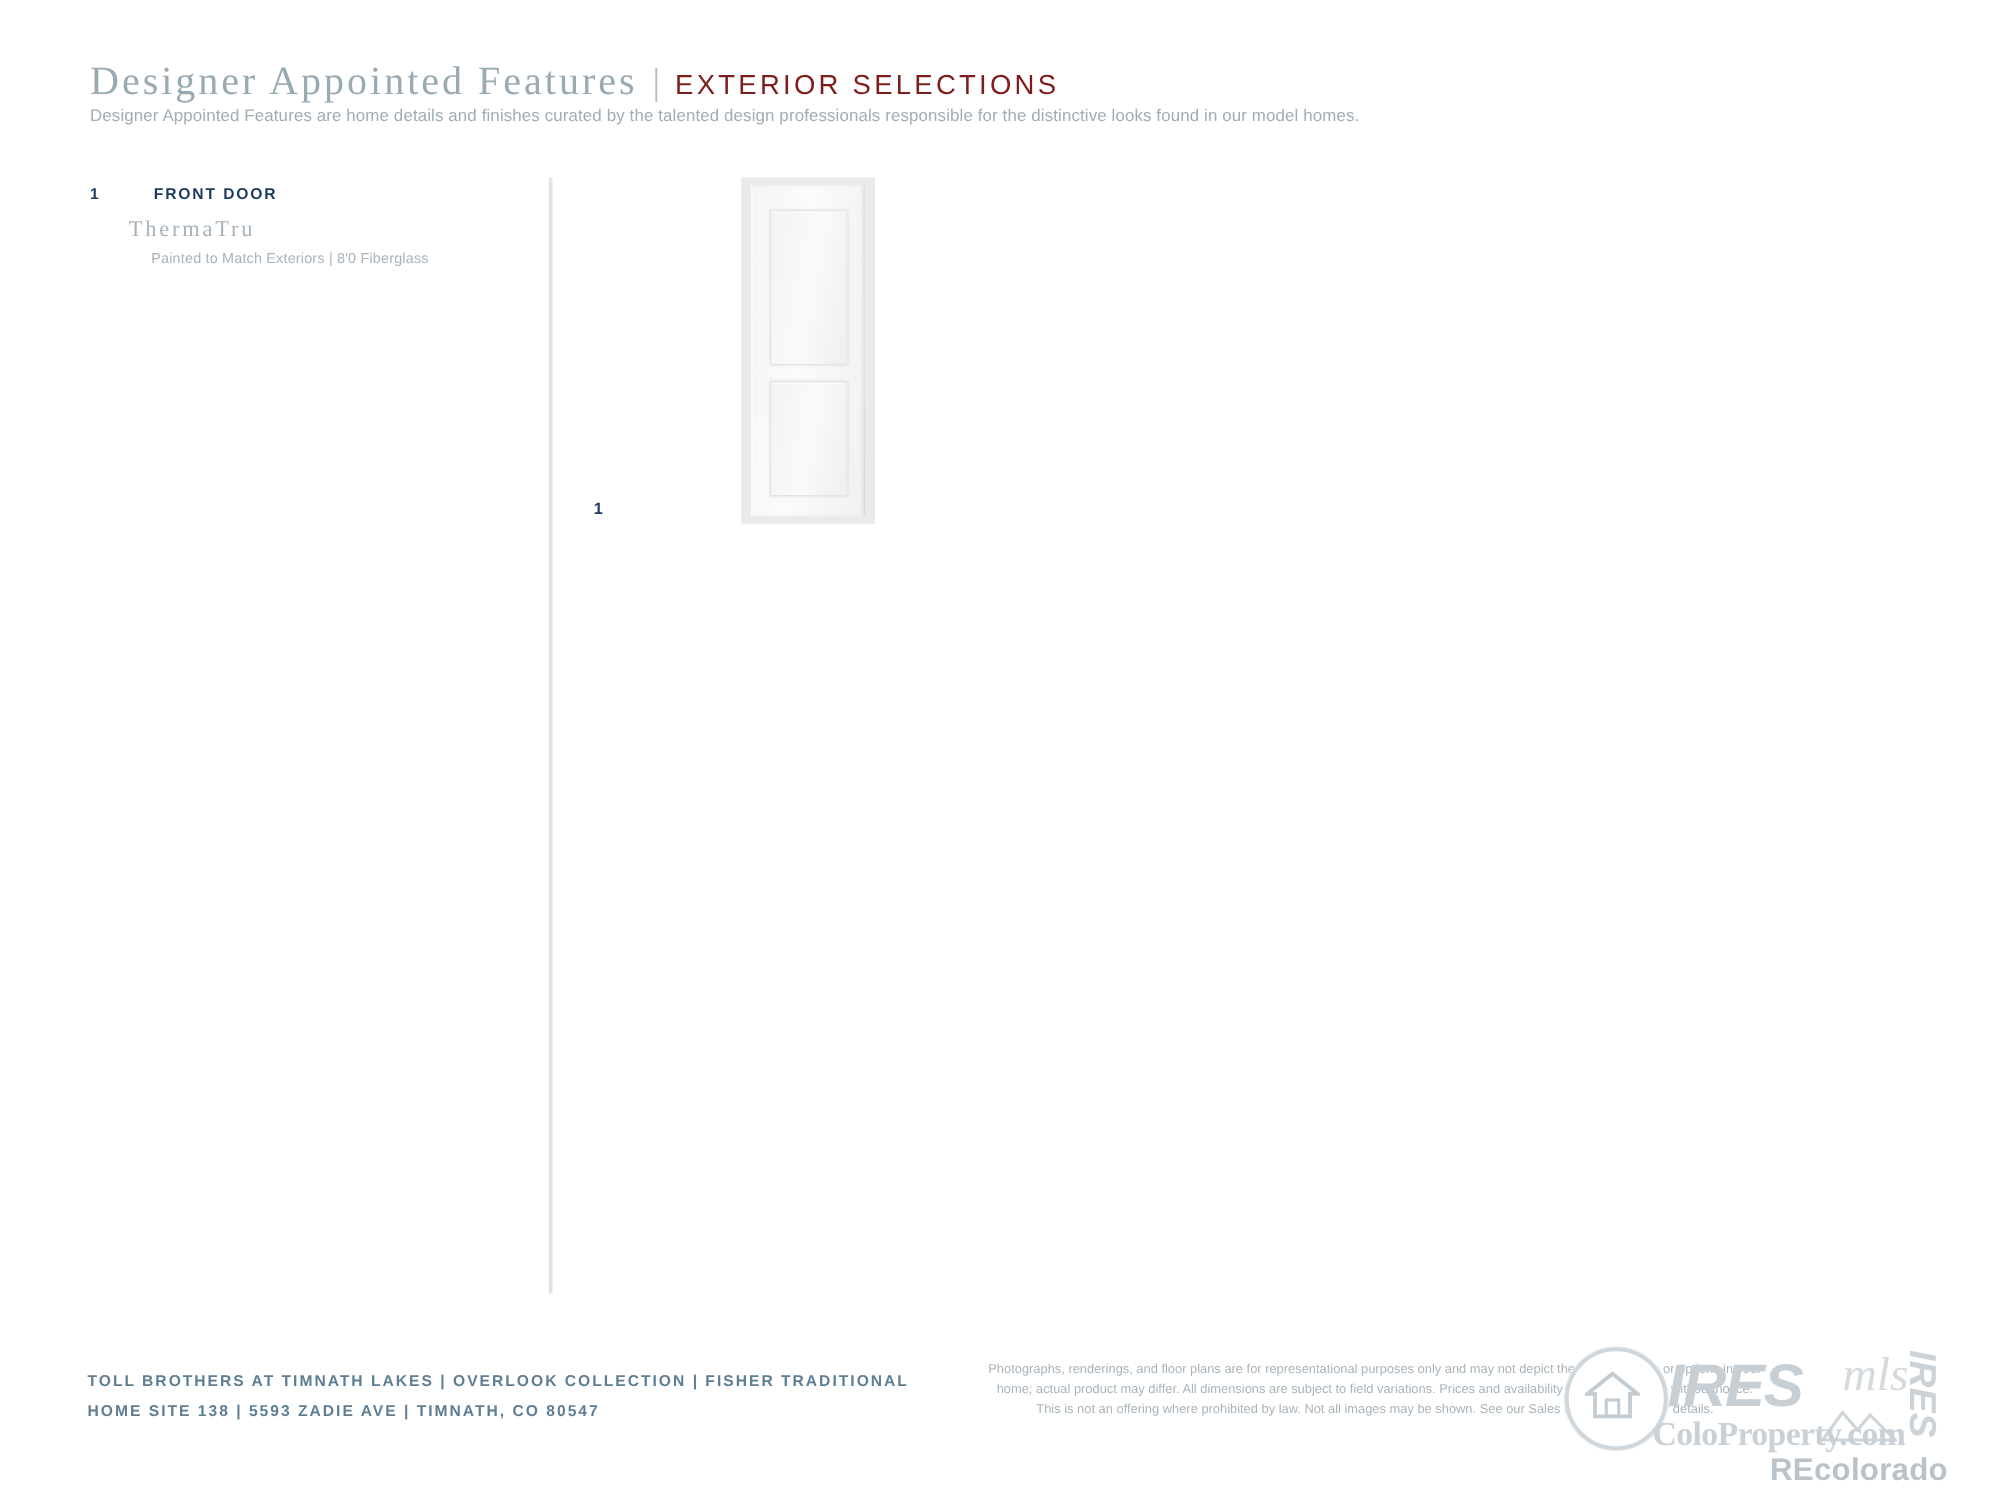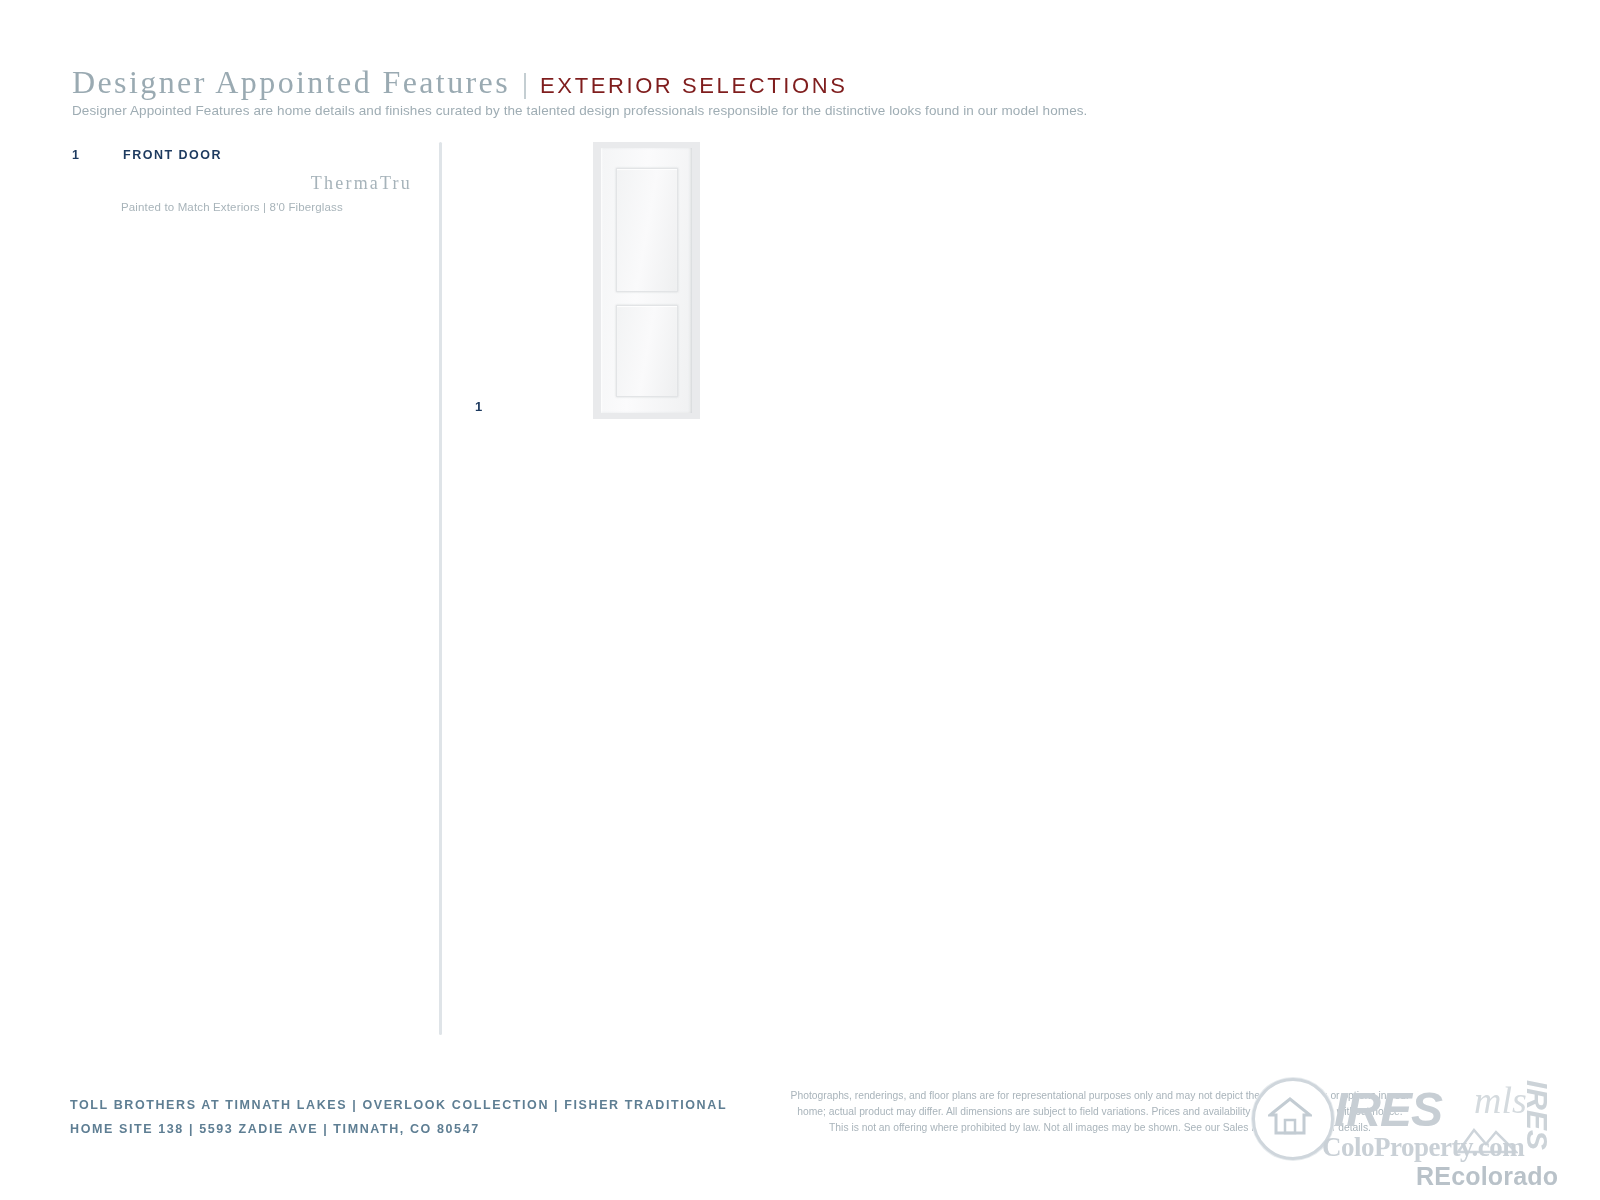--- a/index.html
+++ b/index.html
@@ -12,21 +12,21 @@
     height: 1200px;
     position: relative;
     font-family: "Liberation Sans", sans-serif;
     overflow: hidden;
   }
 
   
   .header {
     position: absolute;
     left: 72px;
-    top: 64px;
+    top: 46px;
     width: 1460px;
   }
   .title-line {
     white-space: nowrap;
     display: flex;
     align-items: baseline;
   }
   .title-main {
     font-family: "Liberation Serif", serif;
     font-size: 32px;
@@ -95,21 +95,20 @@
     padding-left: 20px;
   }
   .item-brand {
     margin-top: 11px;
     margin-left: 31px;
     font-family: "Liberation Serif", serif;
     font-size: 18px;
     color: #a6b3ba;
     letter-spacing: 2.2px;
     font-weight: 400;
-    text-align: right;
   }
   .item-desc {
     margin-top: 7px;
     margin-left: 49px;
     font-size: 11.5px;
     color: #a8b4ba;
     letter-spacing: 0.15px;
   }
 
   

